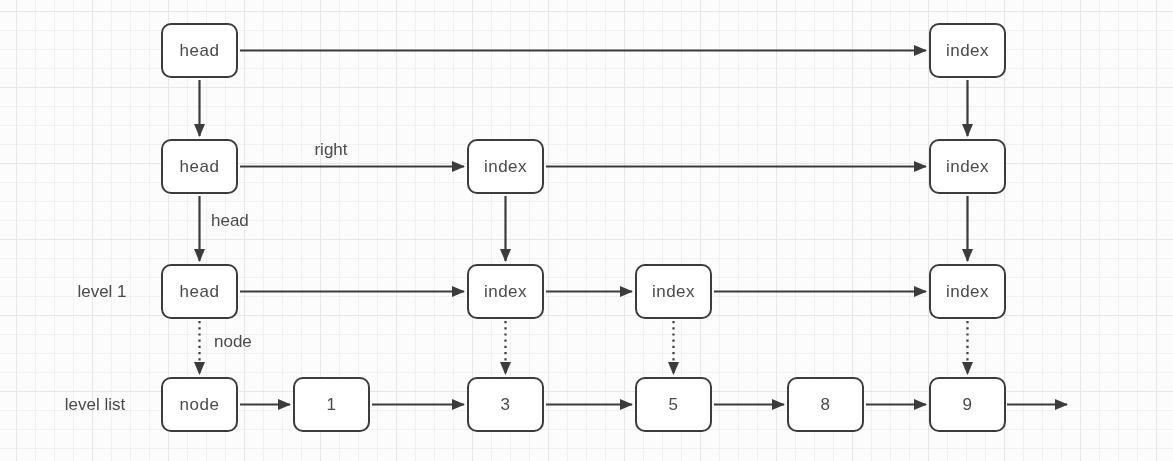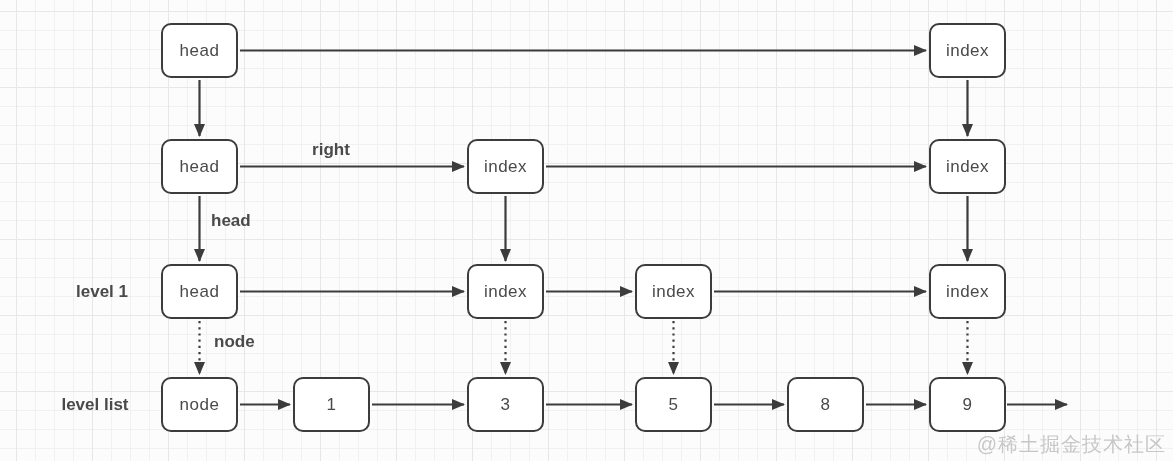--- a/index.html
+++ b/index.html
@@ -47,21 +47,20 @@
     font-size: 17px;
     color: #4a4a4a;
     letter-spacing: 0.5px;
   }
 
   .lbl {
     position: absolute;
     font-size: 17px;
     color: #4a4a4a;
     white-space: nowrap;
-    font-weight: bold;
   }
   .lbl.centered { width: 100px; text-align: center; }
 
   .watermark {
     position: absolute;
     right: 7px;
     bottom: 3px;
     font-size: 20px;
     color: #c7c7c7;
     letter-spacing: 1px;
@@ -123,15 +122,14 @@
   <div class="box" style="left:787px;top:377px">8</div>
   <div class="box" style="left:929px;top:377px">9</div>
 
   <div class="lbl centered" style="left:52px;top:282px">level 1</div>
   <div class="lbl centered" style="left:45px;top:395px">level list</div>
 
   <div class="lbl centered" style="left:281px;top:140px">right</div>
   <div class="lbl" style="left:211px;top:211px">head</div>
   <div class="lbl" style="left:214px;top:332px">node</div>
 
-  <div class="watermark">@稀土掘金技术社区</div>
 
 </div>
 
 </body></html>

